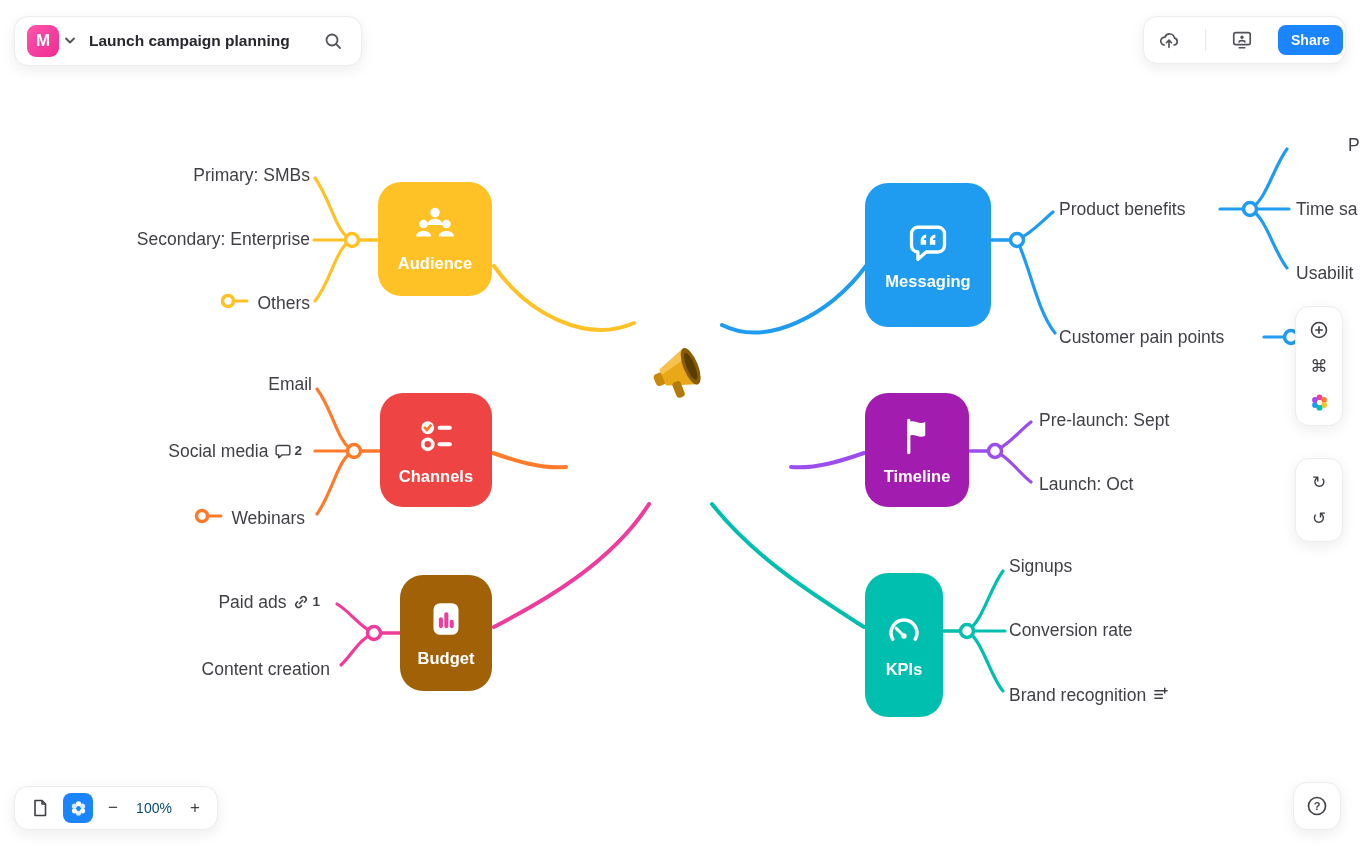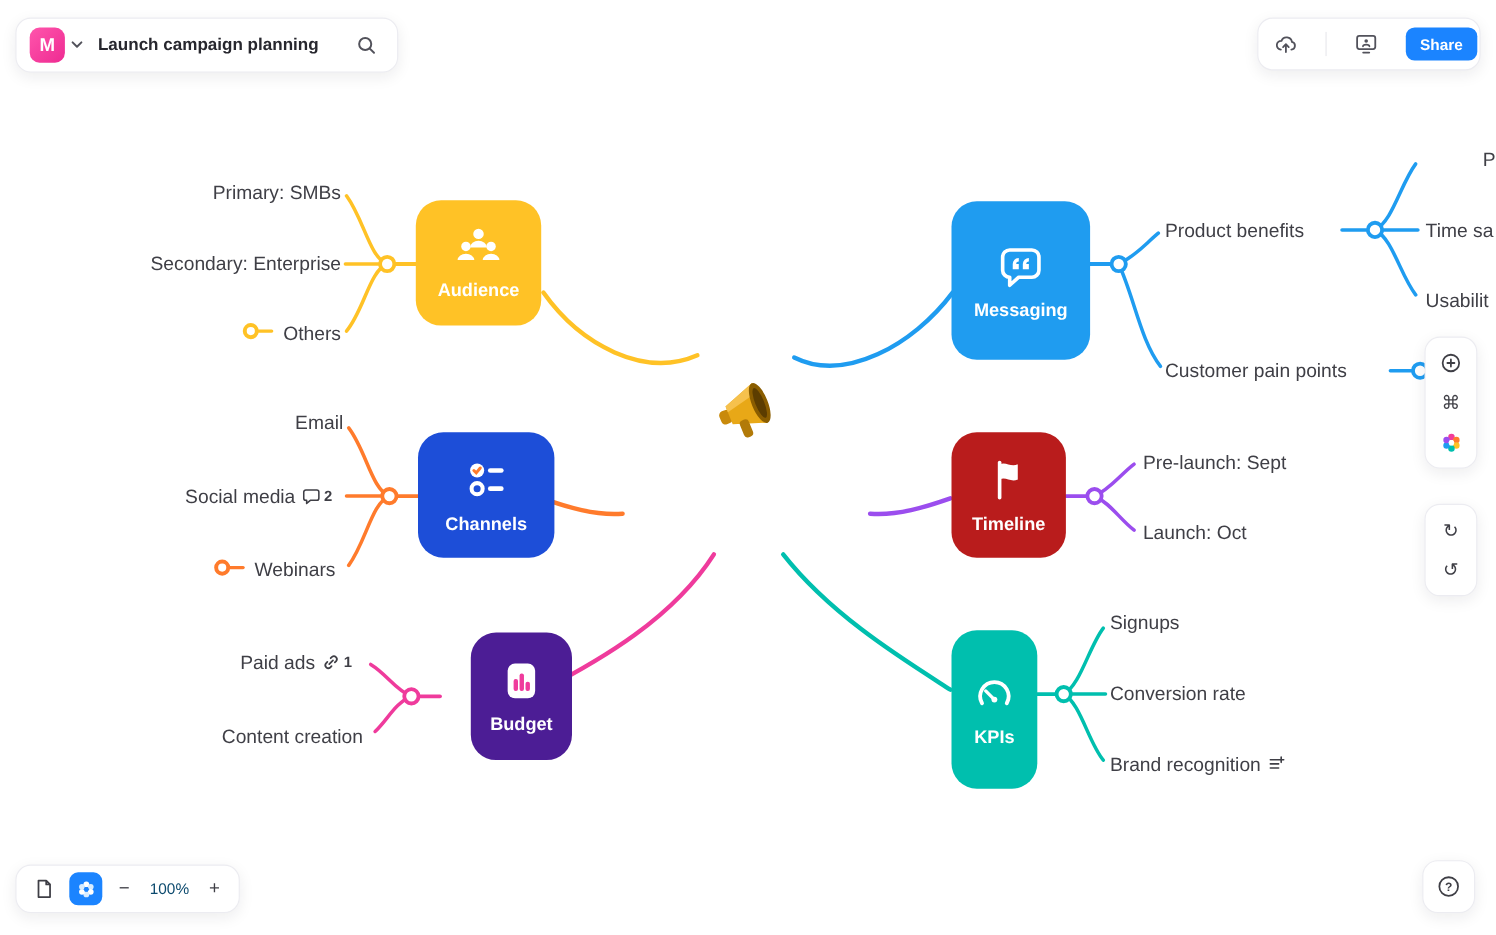--- a/index.html
+++ b/index.html
@@ -60,23 +60,23 @@
   
   #connector-layer { position:absolute; left:0; top:0; z-index:1; pointer-events:none; }
   .bnode {
     position:absolute; z-index:2;
     border-radius:23px;
     display:flex; flex-direction:column; align-items:center; justify-content:center; gap:5px;
     color:#fff; font-weight:700; font-size:16.5px; cursor:pointer;text-align:center;
   }
   #node-audience  { left:378px; top:182px; width:114px; height:114px; background:#FFC226; }
   #node-messaging { left:865px; top:183px; width:126px; height:144px; background:#1F9CF0; }
-  #node-channels  { left:380px; top:393px; width:124px; height:114px; background:#1d4ed8;border-radius:23px; }
-  #node-timeline  { left:865px; top:393px; width:104px; height:114px; background:#b91c1c; }
-  #node-budget    { left:400px; top:575px; width:92px;  height:116px; background:#4c1d95;margin-left:28px; }
+  #node-channels  { left:380px; top:393px; width:112px; height:114px; background:#ef4444;border-radius:23px; }
+  #node-timeline  { left:865px; top:393px; width:104px; height:114px; background:#a21caf; }
+  #node-budget    { left:400px; top:575px; width:92px;  height:116px; background:#a16207; }
   #node-kpis      { left:865px; top:573px; width:78px;  height:144px; background:#00BFAE; }
 
   .child {
     position:absolute; z-index:2;
     font-size:17.5px; color:#3F3F46;
     display:flex; align-items:center; gap:7px;
     white-space:nowrap; height:24px; line-height:24px; cursor:pointer;
   }
   .badge { display:flex; align-items:center; gap:3px; font-size:13.5px; font-weight:600; color:#3F3F46; }
 

